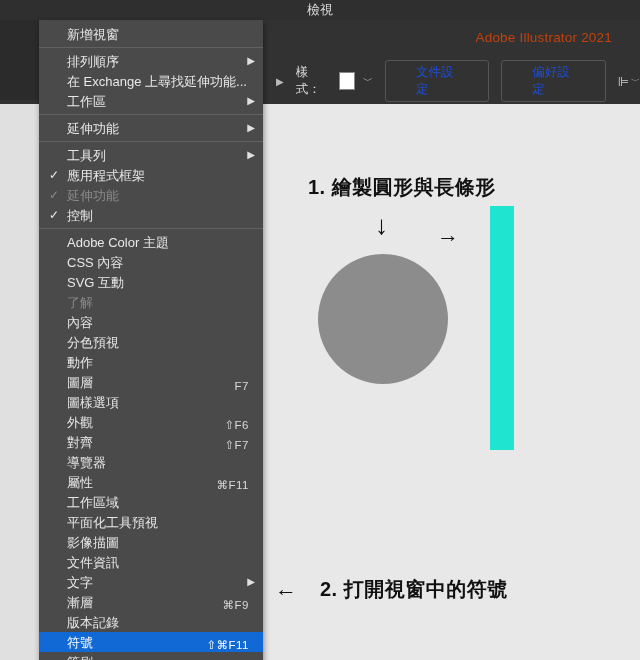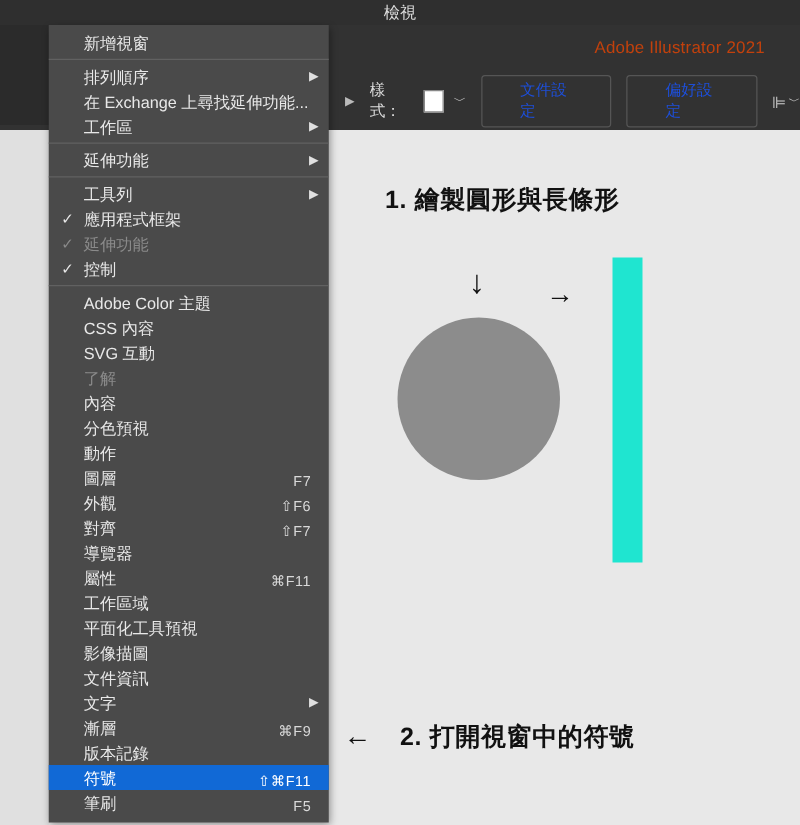--- a/index.html
+++ b/index.html
@@ -84,21 +84,21 @@
     font-size: 12px; color: #e8e8e8;
   }
   .menu-item.disabled .check { color: #8a8a8a; }
   .sep {
     height: 1px; background: #616161; margin: 3px 0;
   }
   .ann {
     position: absolute; color: #111; font-size: 20px; font-weight: 600;
     letter-spacing: 0.5px;
   }
-  .ann1 { top: 146px; left: 308px; text-align: right; }
+  .ann1 { top: 174px; left: 308px; text-align: right; }
   .ann2 { top: 576px; left: 320px; text-align: right; }
   .arrow-down {
     position: absolute; top: 210px; left: 375px;
     font-size: 26px; color: #111;
   }
   .arrow-right {
     position: absolute; top: 222px; left: 437px;
     font-size: 22px; color: #111;
   }
   .arrow-left {
@@ -203,20 +203,23 @@
       <span class="label">分色預視</span>
     </div>
   <div class="menu-item">
       <span class="label">動作</span>
     </div>
   <div class="menu-item">
       <span class="label">圖層</span>
       <span class="shortcut">F7</span>
     </div>
   <div class="menu-item">
+      <span class="label">圖樣選項</span>
+    </div>
+  <div class="menu-item">
       <span class="label">外觀</span>
       <span class="shortcut">⇧F6</span>
     </div>
   <div class="menu-item">
       <span class="label">對齊</span>
       <span class="shortcut">⇧F7</span>
     </div>
   <div class="menu-item">
       <span class="label">導覽器</span>
     </div>

